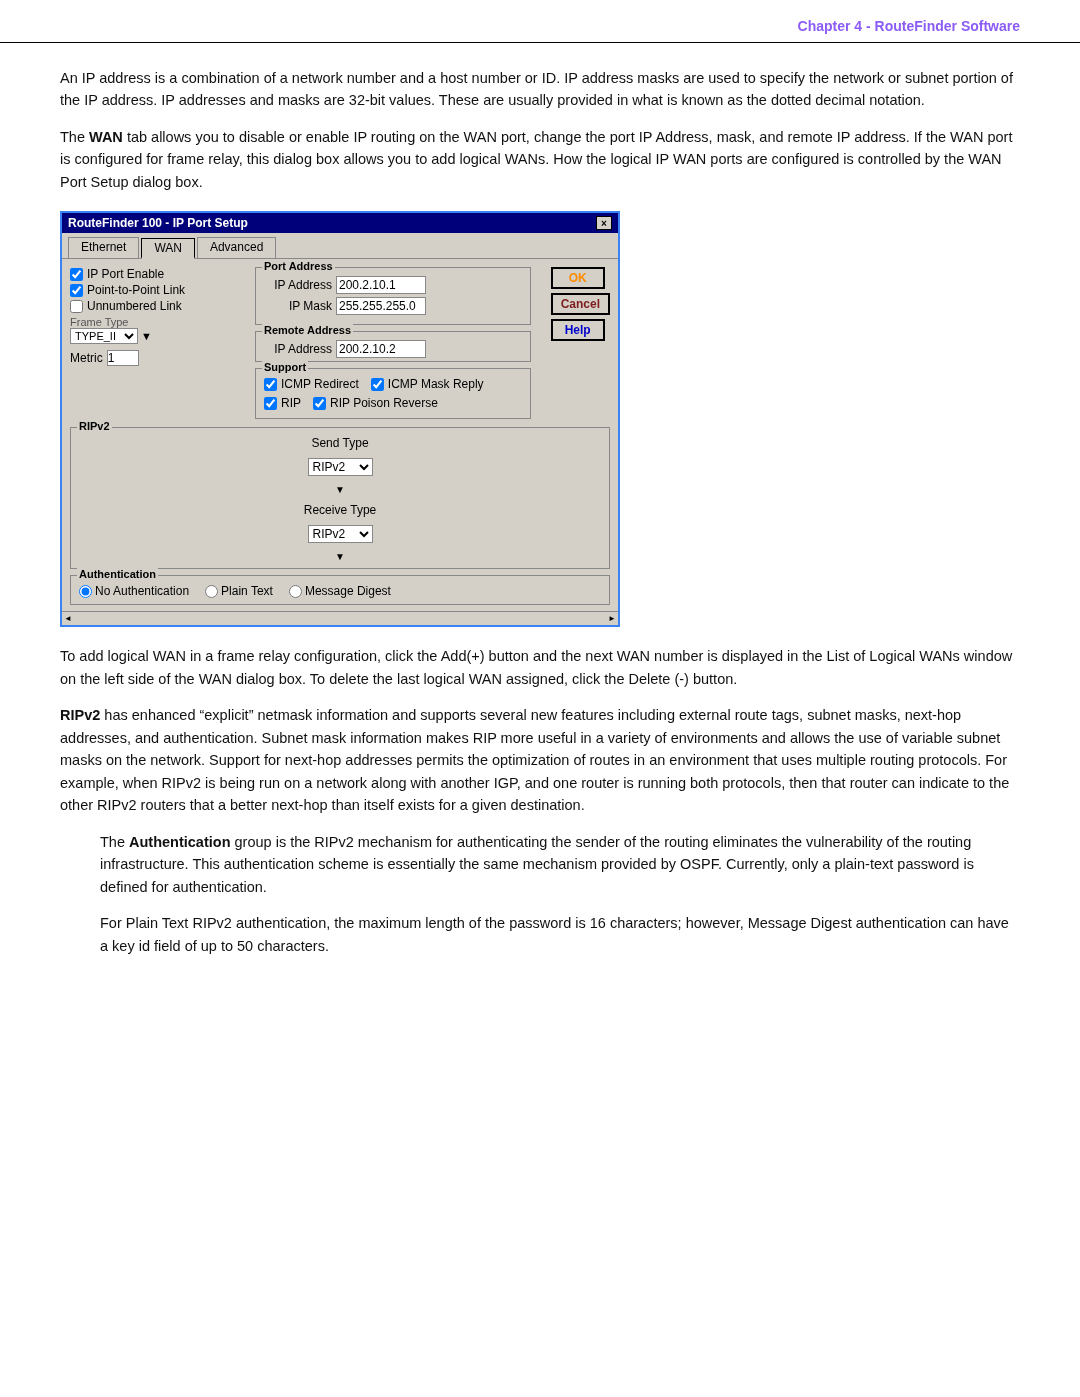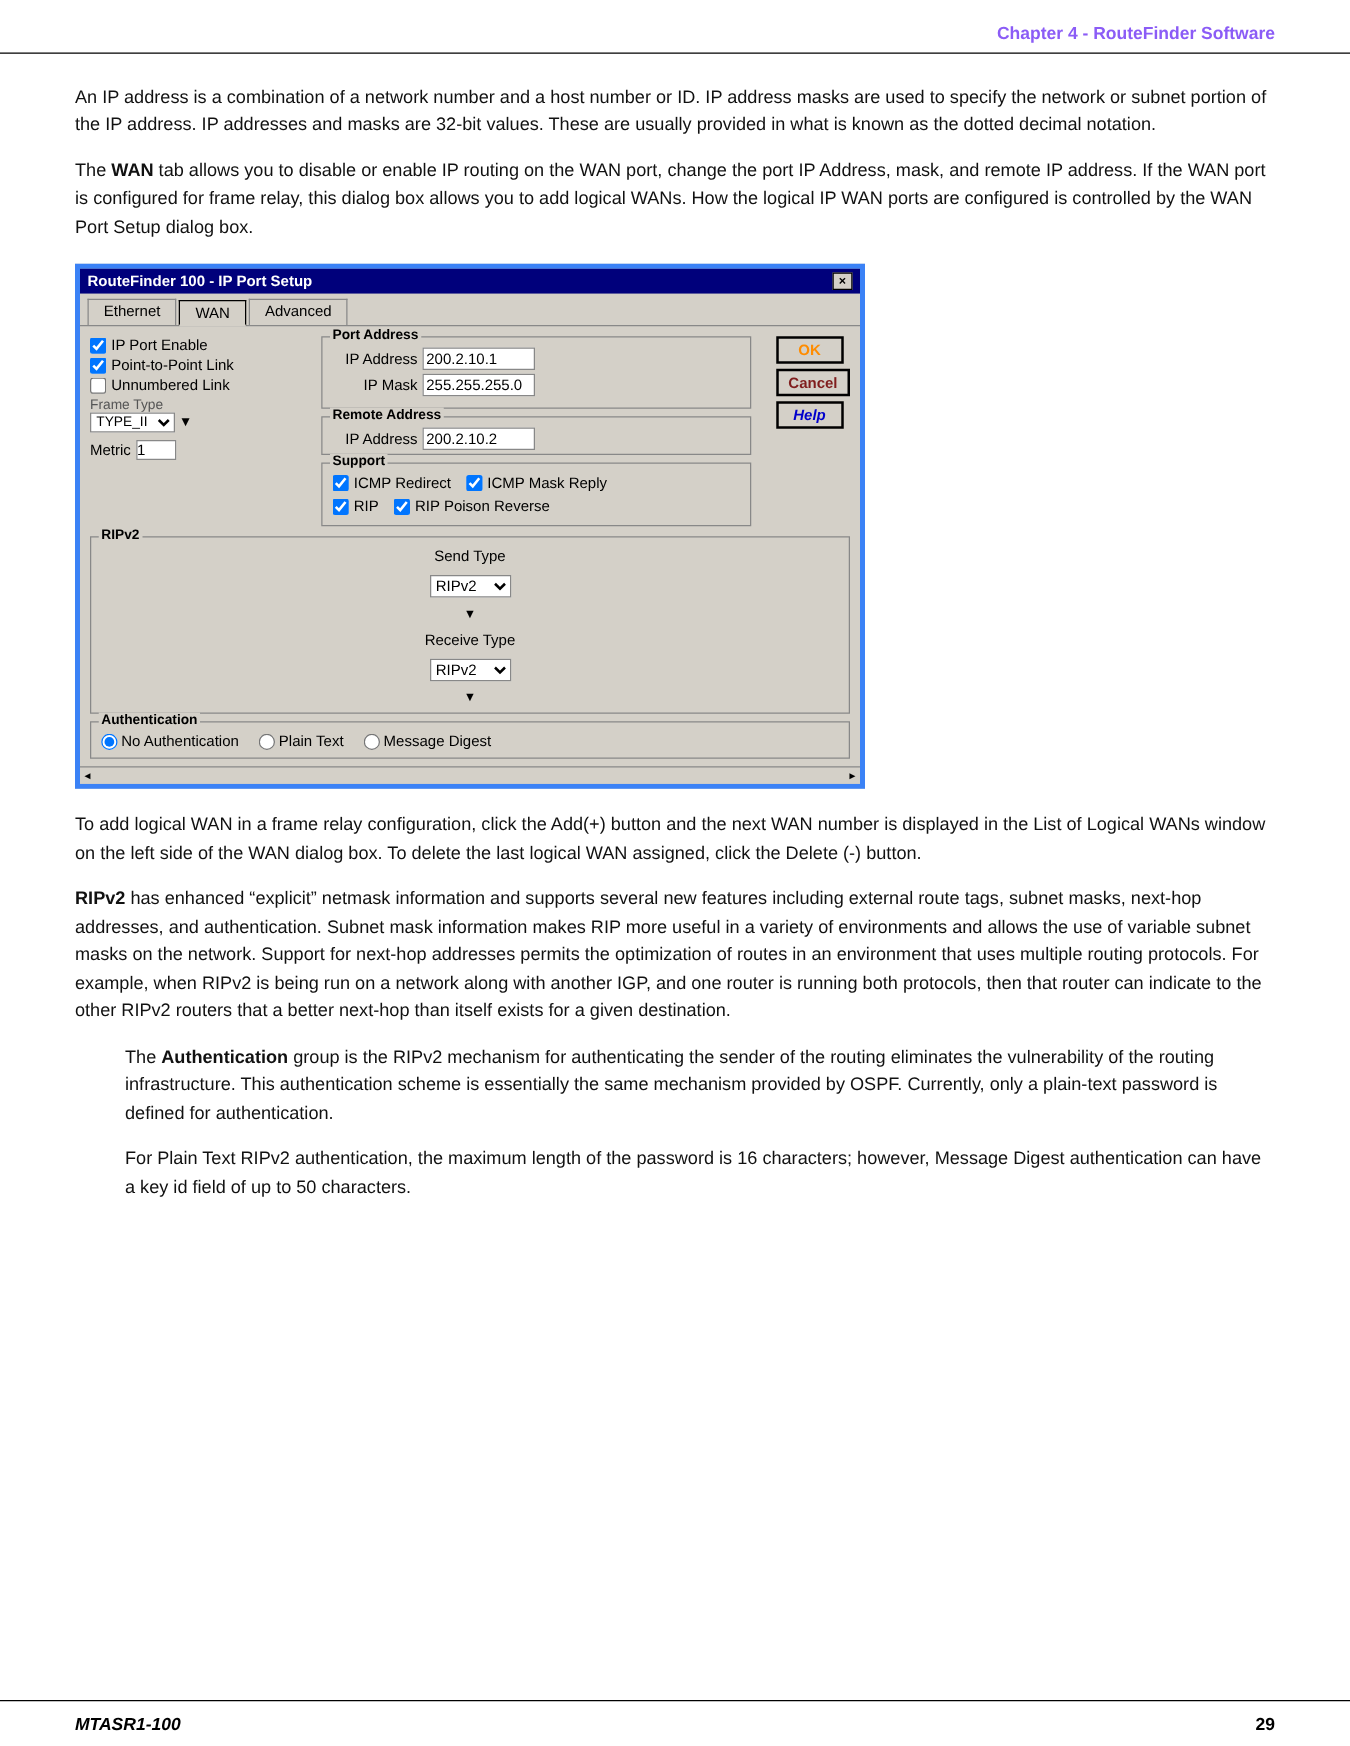--- a/index.html
+++ b/index.html
@@ -49,23 +49,23 @@
     }
 
     
     .dialog-wrapper {
       margin: 18px 0 18px 0;
       display: flex;
       justify-content: flex-start;
     }
 
     .dialog {
-      border: 4px solid #3b82f6;
-      background: #d4d0c8;
-      width: 632px;
+      border: 2px solid #3b82f6;
+      background: #d4d0c8;
+      width: 560px;
       font-family: "MS Sans Serif", Arial, sans-serif;
       font-size: 12px;
     }
 
     .dialog-titlebar {
       background: #00007b;
       color: #fff;
       font-size: 12px;
       font-weight: bold;
       padding: 3px 6px;
@@ -183,21 +183,20 @@
     .help-btn {
       background: #d4d0c8;
       border: 2px solid #000;
       padding: 2px 8px;
       font-size: 12px;
       font-weight: bold;
       color: #0000cc;
       cursor: pointer;
       min-width: 54px;
       text-align: center;
-      font-style: italic;
     }
 
     
     .footer {
       position: absolute;
       bottom: 0;
       left: 0;
       right: 0;
       border-top: 1px solid #000;
       display: flex;
@@ -399,18 +398,14 @@
     </p>
 
     <p class="para indent-para">
       <span>The </span><b>Authentication</b><span> group is the RIPv2 mechanism for authenticating the sender of the routing eliminates the vulnerability of the routing infrastructure. This authentication scheme is essentially the same mechanism provided by OSPF. Currently, only a plain-text password is defined for authentication.</span>
     </p>
 
     <p class="para indent-para">For Plain Text RIPv2 authentication, the maximum length of the password is 16 characters; however, Message Digest authentication can have a key id field of up to 50 characters.</p>
 
   </div>
 
-  <div class="footer">
-    <span class="footer-left">MTASR1-100</span>
-    <span class="footer-right">29</span>
-  </div>
 
 </div>
 
 </body></html>

